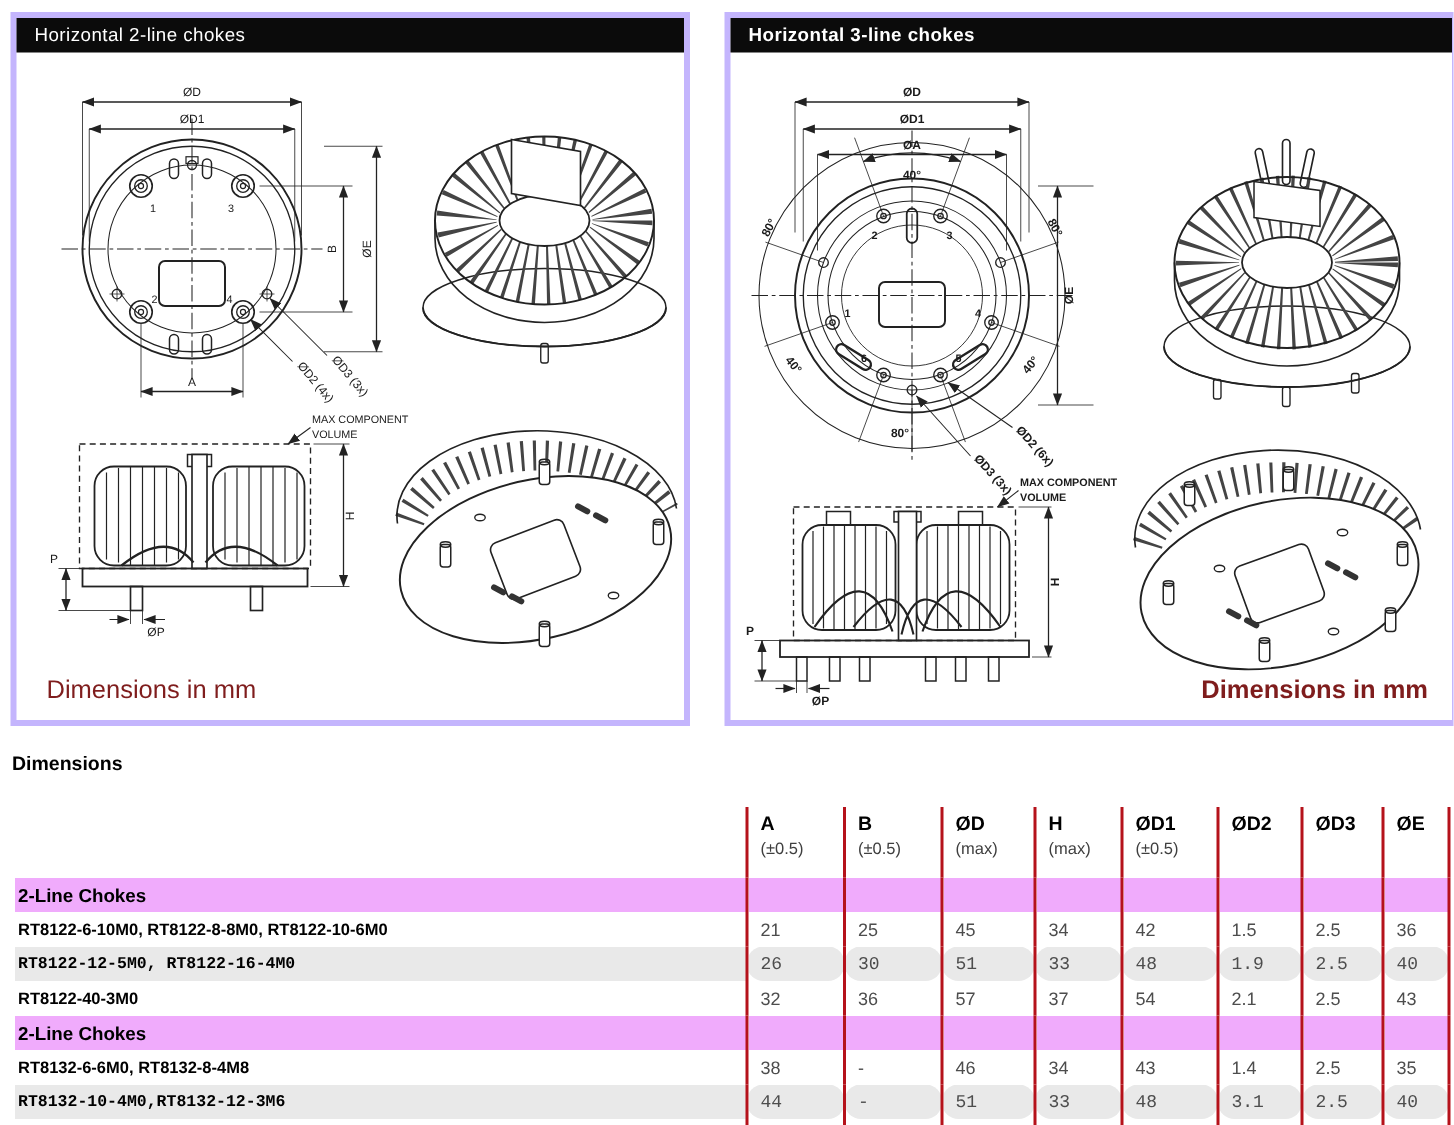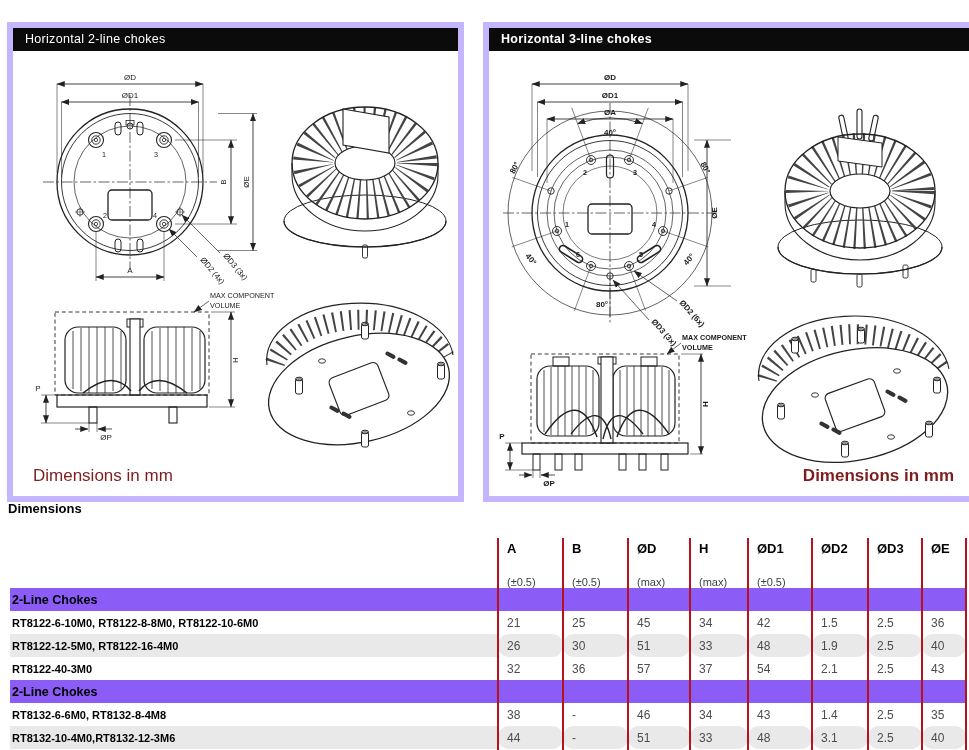--- a/index.html
+++ b/index.html
@@ -1,45 +1,45 @@
 <!DOCTYPE html>
 <html style="--accent: #b5121b;"><head>
 <meta charset="utf-8">
 <style>
   :root{ --accent:#b5121b; }
   html,body{margin:0;padding:0;}
   body{
     width:969px;height:750px;position:relative;background:#fff;
     font-family:"Liberation Sans",sans-serif;color:#111;overflow:hidden;
   }
-  .panel{position:absolute;top:22px;background:#fff;border:6px solid #c4b5fd;}
+  .panel{position:absolute;top:8px;background:#fff;border:4px solid #c4b5fd;}
   .panel-left{left:7px;width:445px;height:468px;}
   .panel-right{left:483px;width:481px;height:468px;font-weight:bold;}
   .panel-title{
     background:#0b0b0b;color:#fff;height:23px;line-height:23px;
     font-size:12.5px;letter-spacing:.3px;padding-left:12px;
   }
   svg.draw{position:absolute;left:0;top:23px;display:block;}
   .panel-note{position:absolute;bottom:10px;font-size:17px;color:#7f1d1d;}
   .panel-left .panel-note{left:20px;}
   .panel-right .panel-note{right:16px;}
 
   .dims-heading{position:absolute;left:8px;top:501px;font-size:13px;font-weight:700;color:#000;}
 
   .tablewrap{position:absolute;left:10px;top:538px;width:956px;}
   table{border-collapse:collapse;table-layout:fixed;width:956px;}
   th,td{padding:0;margin:0;text-align:left;vertical-align:middle;overflow:hidden;white-space:nowrap;}
   thead th{vertical-align:top;height:44px;padding-top:3px;background:#fff;}
   th.num,td.num{border-left:2px solid var(--accent);padding-left:8px;}
   th.last,td.last{border-right:2px solid var(--accent);}
   .cn{font-size:13px;font-weight:700;color:#000;}
-  .cs{font-size:11px;font-weight:400;color:#3f3f3f;margin-top:20px;}
+  .cs{font-size:11px;font-weight:400;color:#3f3f3f;margin-top:4px;}
   tbody tr{height:23px;}
-  tr.sec td{background:#8b5cf6;}
-  tr.alt td{background:#e9e9e9;}
+  tr.sec td{background:#f0abfc;}
+  tr.alt td{background:#e9e9e9;font-family:Liberation Mono, monospace;}
   td.name{font-weight:700;font-size:11px;color:#000;padding-left:2px;}
   tr.sec td.name{font-size:12.5px;}
   td.val{font-size:12px;color:#4d4d4d;font-weight:400;border-radius:11px;}
 </style>
 </head>
 <body>
 
 <div class="panel panel-left">
   <div class="panel-title">Horizontal 2-line chokes</div>
 

